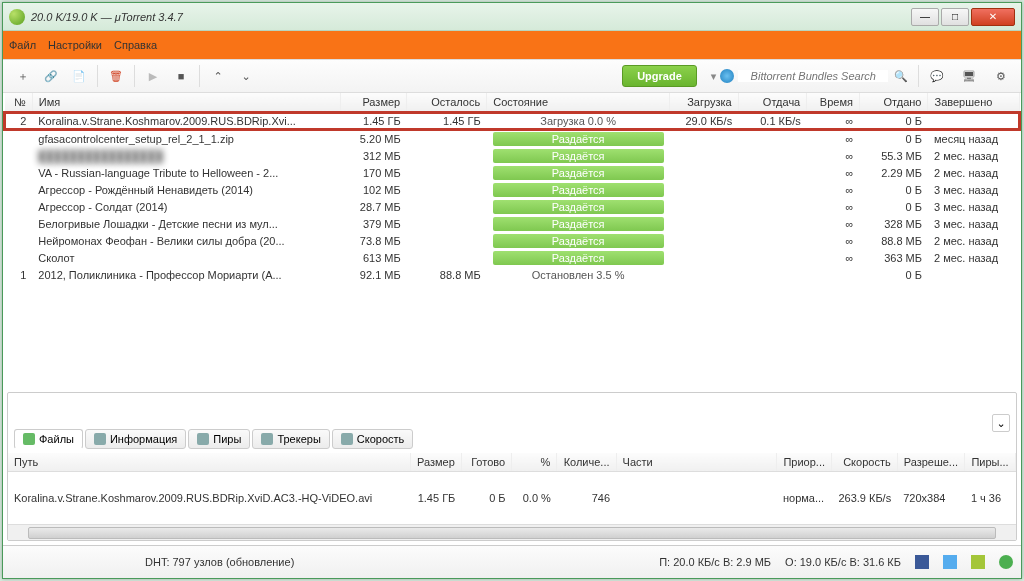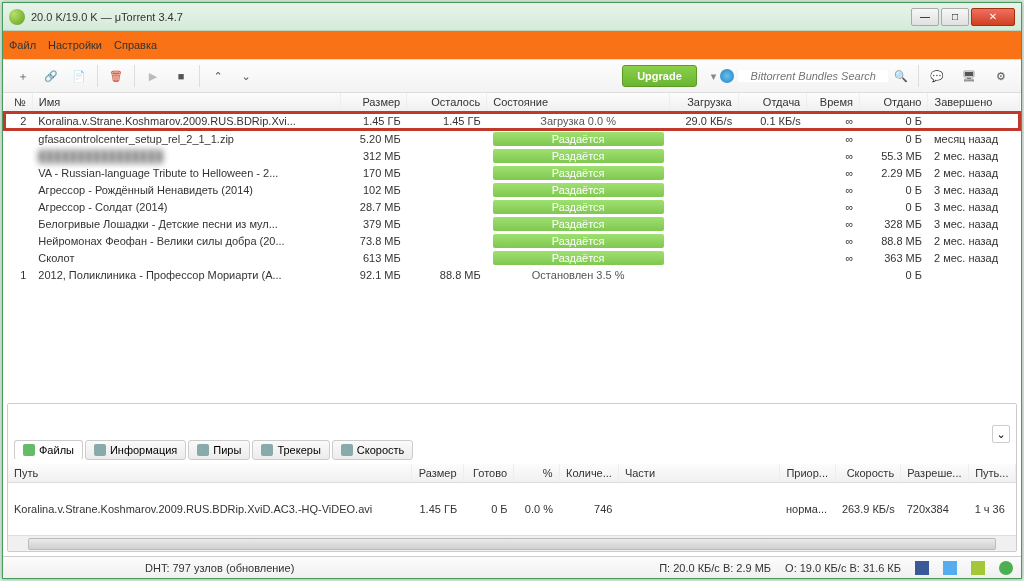--- a/index.html
+++ b/index.html
@@ -1,20 +1,20 @@
 <!DOCTYPE html>
 <html><head>
 <meta charset="utf-8">
 <style>
 * { box-sizing: border-box; margin: 0; padding: 0; font-family: "Segoe UI", Tahoma, sans-serif; font-size: 11px; }
 body { background: #d9ede0; width: 1024px; height: 581px; overflow: hidden; }
 .window { border: 1px solid #4a9a5a; background: #fff; margin: 2px; height: 577px; display: flex; flex-direction: column; box-shadow: 0 0 4px rgba(0,0,0,0.3); }
 .titlebar { background: linear-gradient(#e8f4ea, #d5ead9); height: 28px; display: flex; align-items: center; padding: 0 6px; border-bottom: 1px solid #b8d4bf; }
 .titlebar .icon { width: 16px; height: 16px; background: radial-gradient(circle at 30% 30%, #b8e068, #5aa020); border-radius: 50%; margin-right: 6px; }
-.titlebar .title { flex: 1; color: #333; }
+.titlebar .title { flex: 1; color: #333; font-style: italic; }
 .winbtns { display: flex; gap: 2px; }
 .winbtn { width: 28px; height: 18px; background: linear-gradient(#f7f7f7,#e0e0e0); border: 1px solid #aaa; border-radius: 2px; display: flex; align-items: center; justify-content: center; font-size: 10px; cursor: pointer; }
 .winbtn.close { background: linear-gradient(#f07060,#d04020); color: #fff; border-color: #a03010; width: 44px; }
 .menubar { height: 22px; display: flex; align-items: center; padding: 14px 6px; gap: 12px; color: #333; background: #f97316; }
 .menubar span { cursor: pointer; }
 .toolbar { height: 34px; border-top: 1px solid #ddd; border-bottom: 1px solid #ddd; display: flex; align-items: center; padding: 0 6px; background: linear-gradient(#fdfdfd,#f3f3f3); }
 .tbtn { width: 28px; height: 26px; display: flex; align-items: center; justify-content: center; border: 1px solid transparent; border-radius: 3px; cursor: pointer; color: #555; }
 .tsep { width: 1px; height: 22px; background: #ddd; margin: 0 4px; }
 .upgrade { background: linear-gradient(#8bd14b,#6ab52f); color: #fff; padding: 4px 14px; border-radius: 3px; border: 1px solid #5a9a25; cursor: pointer; font-weight: bold; }
 .search { display: flex; align-items: center; margin-left: 10px; }
@@ -36,21 +36,21 @@
 .highlight-row td:last-child { border-right: 3px solid #c0392b; }
 .spacer { flex: 1; }
 .tabs { display: flex; align-items: center; padding: 4px 6px; gap: 2px; }
 .tab { display: flex; align-items: center; gap: 4px; padding: 3px 8px; border: 1px solid #ccc; background: linear-gradient(#fafafa,#ececec); border-radius: 3px; cursor: pointer; margin-top: 32px; }
 .tab.active { background: #fff; border-bottom-color: #fff; }
 .tab .ti { width: 12px; height: 12px; background: #8aa; border-radius: 2px; }
 .expand-btn { margin-left: auto; width: 18px; height: 18px; border: 1px solid #ccc; display: flex; align-items: center; justify-content: center; cursor: pointer; border-radius: 2px; }
 .files-grid { flex: 1; overflow: auto; }
 .hscroll { height: 16px; border-top: 1px solid #ddd; background: #f0f0f0; position: relative; }
 .hscroll .thumb { position: absolute; left: 20px; right: 20px; top: 2px; height: 12px; background: linear-gradient(#eaeaea,#d0d0d0); border: 1px solid #bbb; border-radius: 2px; }
-.statusbar { height: 22px; border-top: 1px solid #ccc; display: flex; align-items: center; padding: 10px 8px; gap: 14px; background: linear-gradient(#fcfcfc,#f0f0f0); color: #333; }
+.statusbar { height: 22px; border-top: 1px solid #ccc; display: flex; align-items: center; padding: 16px 8px; gap: 14px; background: linear-gradient(#fcfcfc,#f0f0f0); color: #333; }
 .statusbar .sbsep { flex: 1; }
 .statusbar .sicon { width: 14px; height: 14px; display: inline-block; }
 .sicon.fb { background: #3b5998; }
 .sicon.tw { background: #55acee; }
 .sicon.an { background: #a4c639; }
 .sicon.ok { background: #4caf50; border-radius: 50%; }
 thead th.col-name { width: 240px; }
 thead th.col-size { width: 58px; }
 thead th.col-remain { width: 70px; }
 thead th.col-status { width: 160px; }
@@ -285,21 +285,21 @@
             <tr>
           <th style="width:400px">Путь</th>
           <th style="width:50px;text-align:right">Размер</th>
           <th style="width:50px;text-align:right">Готово</th>
           <th style="width:45px;text-align:right">%</th>
           <th style="width:55px;text-align:right">Количе...</th>
           <th style="width:160px">Части</th>
           <th style="width:50px">Приор...</th>
           <th style="width:65px;text-align:right">Скорость</th>
           <th style="width:60px">Разреше...</th>
-          <th style="width:45px">Путь...</th>
+          <th style="width:45px">Пиры...</th>
         </tr>
           </thead>
         <tbody id="file-rows">
             <tr>
               <td>Koralina.v.Strane.Koshmarov.2009.RUS.BDRip.XviD.AC3.-HQ-ViDEO.avi</td>
               <td style="text-align:right">1.45 ГБ</td>
               <td style="text-align:right">0 Б</td>
               <td style="text-align:right">0.0 %</td>
               <td style="text-align:right">746</td>
               <td></td>

